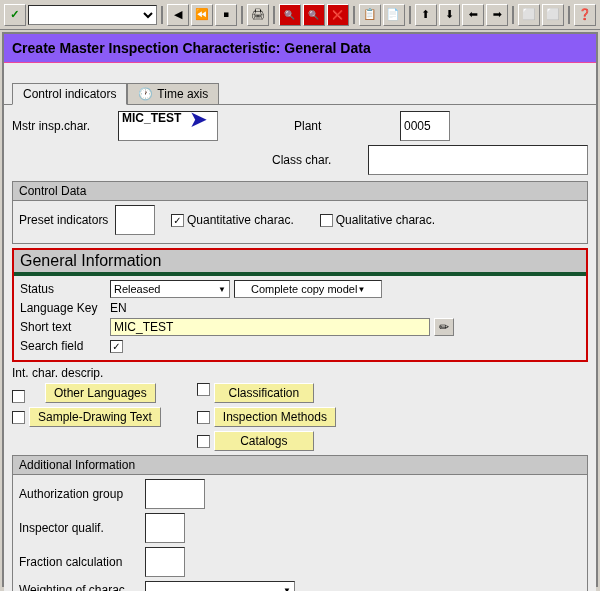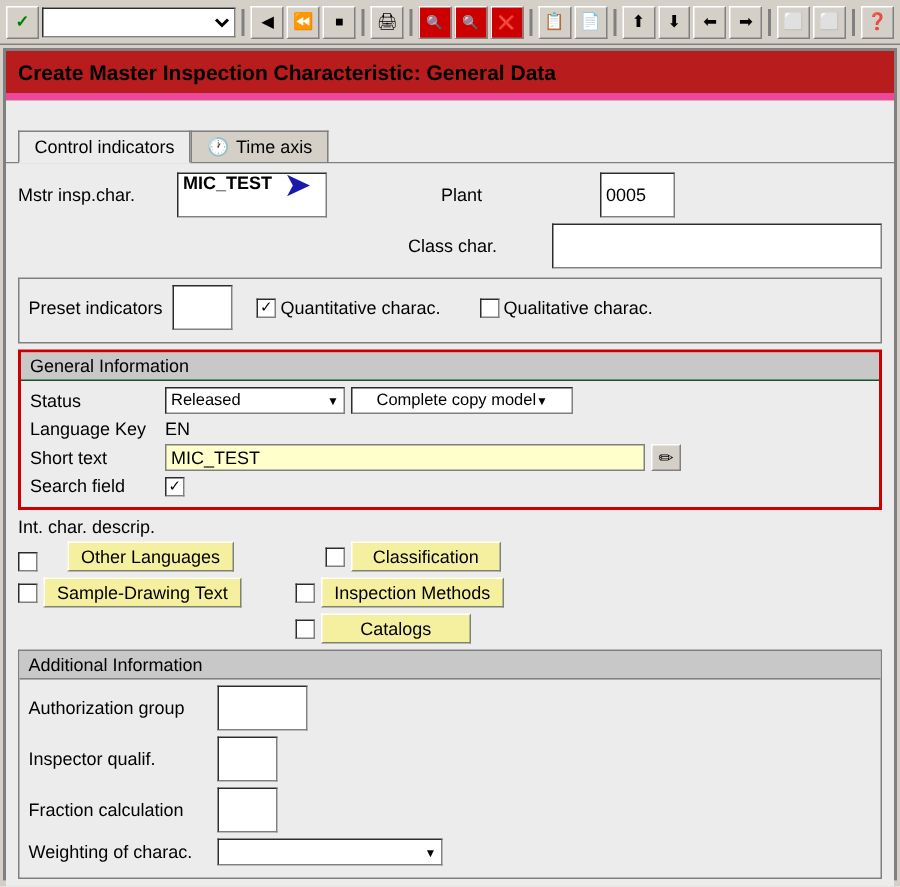--- a/index.html
+++ b/index.html
@@ -50,23 +50,23 @@
     
     .main-window {
       background: #ececec;
       margin: 2px;
       border: 2px solid #808080;
       height: calc(591px - 36px);
     }
 
     
     .title-bar {
-      background: #b91c1c;
+      background: #8b5cf6;
       padding: 6px 8px;
-      border-bottom: 5px solid #ec4899;
+      border-bottom: 1px solid #ec4899;
     }
     .title-bar h1 {
       font-size: 14px;
       font-weight: bold;
     }
 
     
     .tabs {
       display: flex;
       align-items: center;
@@ -142,22 +142,22 @@
 
     
     .gen-info-box {
       border: 2px solid #cc0000;
       margin-bottom: 4px;
       background: #ececec;
     }
     .gen-info-title {
       background: #c8c8c8;
       padding: 2px 6px;
-      font-size: 12px;
-      border-bottom: 1px solid #14532d;
+      font-size: 16px;
+      border-bottom: 4px solid #14532d;
     }
     .gen-info-content {
       padding: 4px 6px;
     }
     .dropdown-arrow {
       font-size: 8px;
     }
 
     
     .checkbox {
@@ -349,20 +349,21 @@
       <span style="position:absolute;left:178px;top:-4px;font-size:20px;color:#1a1aaa;font-weight:bold;">➤</span>
       <span class="form-label" style="margin-left:60px;">Plant</span>
       <input type="text" class="form-input form-input-small" value="0005" style="">
     </div>
     <div class="form-row" style="margin-bottom:6px;justify-content:flex-end;">
       <span class="form-label">Class char.</span>
       <input type="text" class="form-input" style="width: 220px;" value="">
     </div>
 
     <div class="section-box">
+      <div class="section-title">Control Data</div>
       <div class="section-content">
         <div class="form-row">
           <span class="form-label">Preset indicators</span>
           <input type="text" class="form-input" style="width: 40px;" value="">
           <div style="display:flex;align-items:center;gap:3px;margin-left:10px;">
             <div class="checkbox">✓</div>
             <span>Quantitative charac.</span>
           </div>
           <div style="display:flex;align-items:center;gap:3px;margin-left:20px;">
             <div class="checkbox"></div>
@@ -421,21 +422,21 @@
             <div class="checkbox"></div>
             <button class="sap-button">Other Languages</button>
           </div>
           <div style="display:flex;align-items:center;gap:4px;">
             <div class="checkbox"></div>
             <button class="sap-button">Sample-Drawing Text</button>
           </div>
         </div>
 
         <div style="display:flex;flex-direction:column;gap:4px;margin-left:30px;">
-          <div style="display:flex;align-items:center;gap:4px;margin-left:20px;">
+          <div style="display:flex;gap:4px;">
             <div class="checkbox"></div>
             <button class="sap-button">Classification</button>
           </div>
           <div style="display:flex;align-items:center;gap:4px;">
             <div class="checkbox"></div>
             <button class="sap-button">Inspection Methods</button>
           </div>
           <div style="display:flex;align-items:center;gap:4px;">
             <div class="checkbox"></div>
             <button class="sap-button">Catalogs</button>

